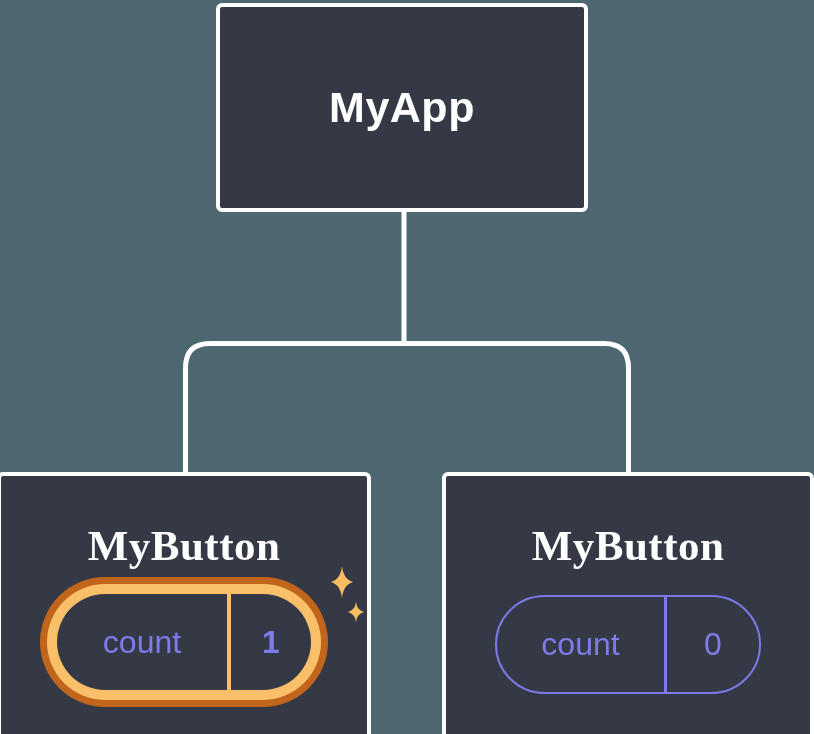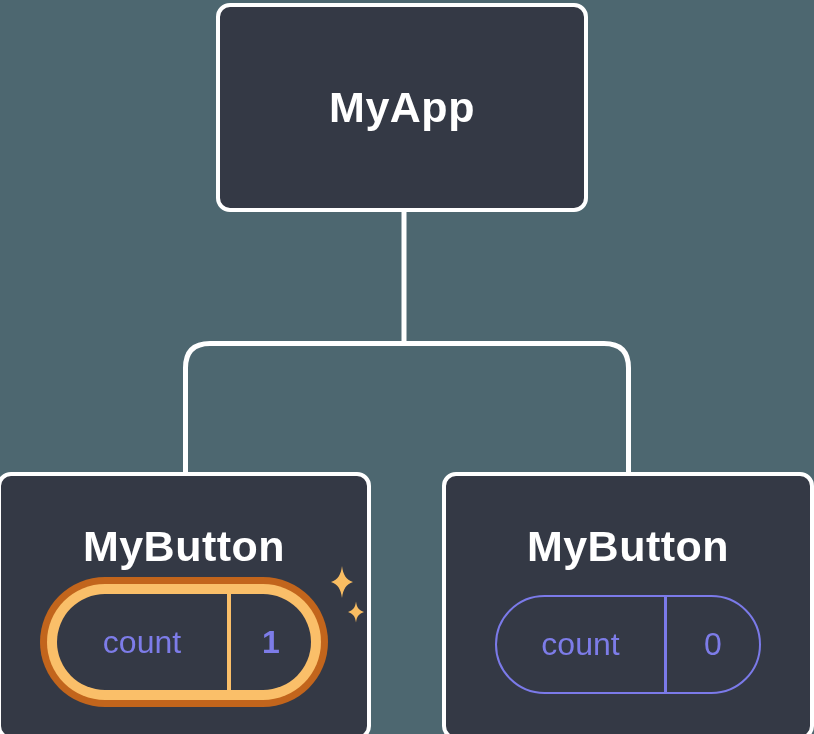--- a/index.html
+++ b/index.html
@@ -34,21 +34,21 @@
   .connectors path{
     fill:none;
     stroke:var(--connector,#ffffff);
     stroke-width:5;
   }
   .node{
     position:absolute;
     box-sizing:border-box;
     background:var(--node-fill,#343945);
     border:4.5px solid var(--node-border,#ffffff);
-    border-radius:14px;
+    border-radius:6px;
   }
   .node-root{
     left:216px;top:3px;
     width:372px;height:209px;
     display:flex;align-items:center;justify-content:center;
   }
   .node-child-left{
     left:-3px;top:472px;
     width:374px;height:268px;
   }
@@ -61,20 +61,21 @@
     font-size:43px;
     font-weight:700;
     letter-spacing:0.5px;
     text-align:center;
   }
   .child-label{
     position:absolute;
     left:0;right:0;
     top:40px;
     line-height:60px;
+    font-family:Liberation Serif, serif;
   }
   
   .pill-highlight{
     position:absolute;
     left:50%;top:101px;
     transform:translateX(-50%);
     width:288px;height:130px;
     box-sizing:border-box;
     padding:7px;
     border-radius:999px;

